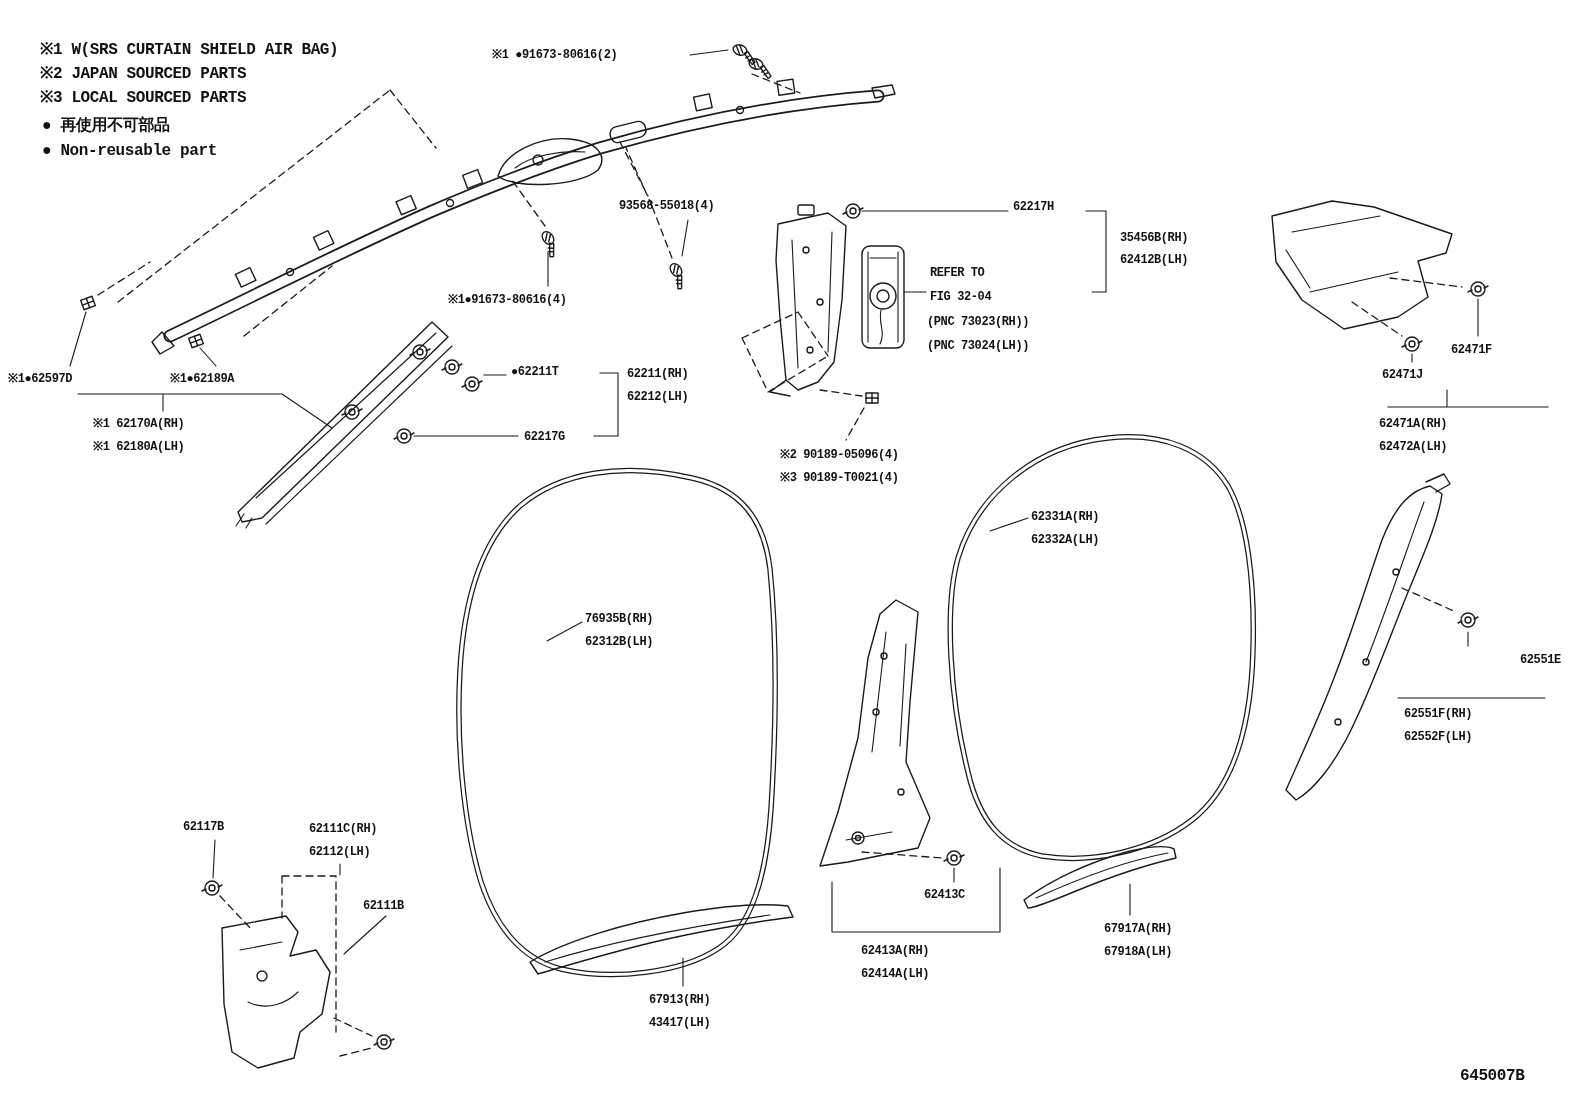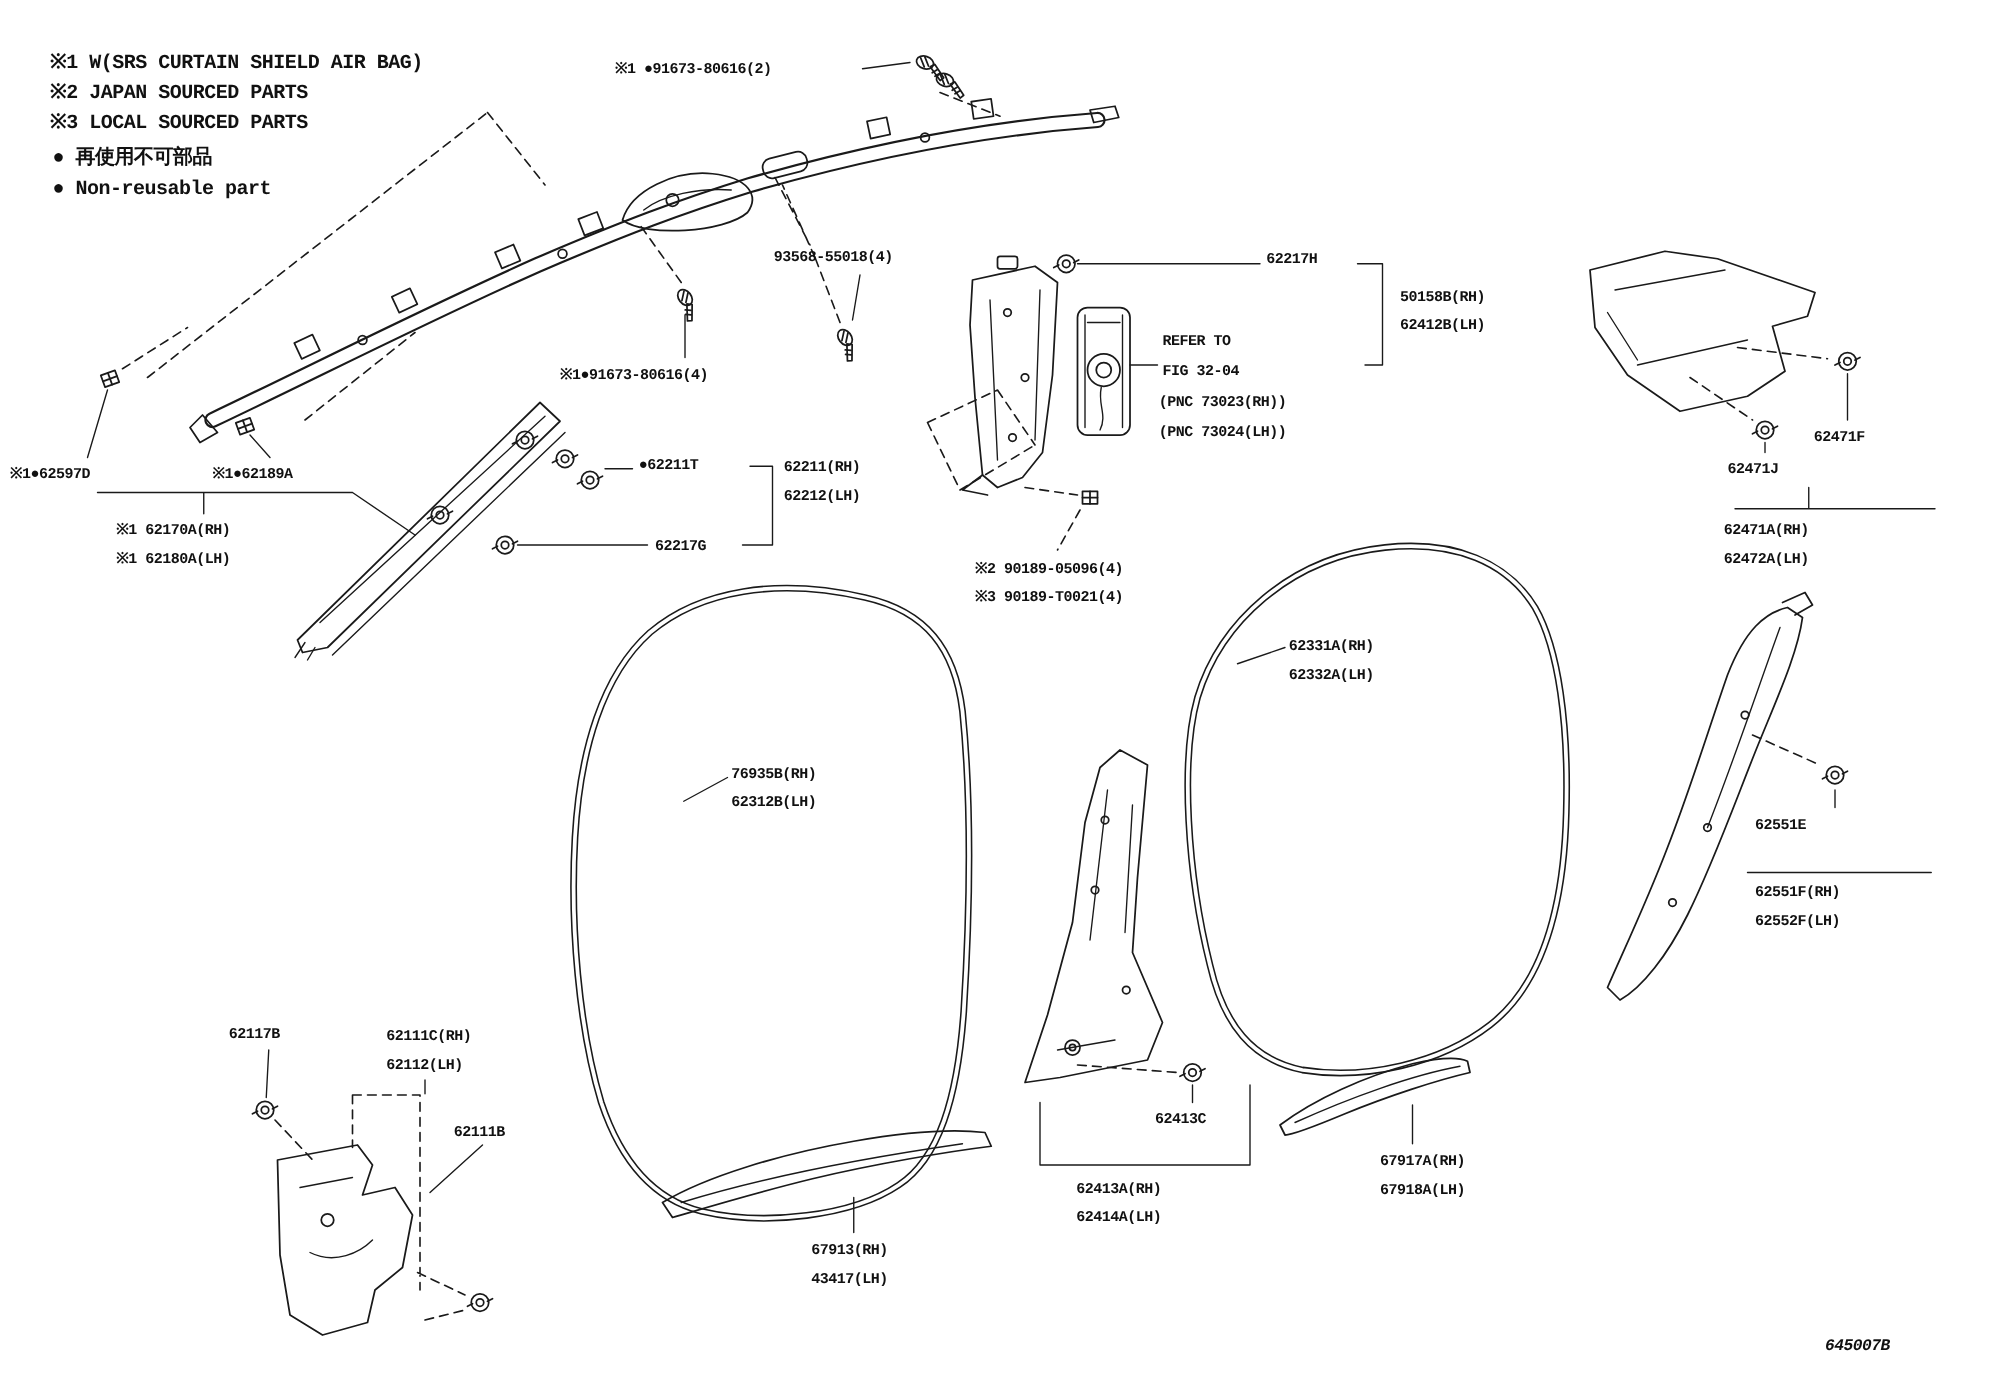--- a/index.html
+++ b/index.html
@@ -12,21 +12,21 @@
   .canvas {
     position:relative; width:1564px; height:1099px;
     background:#ffffff; overflow:hidden;
   }
   .canvas > svg { position:absolute; left:0; top:0; }
   .label {
     position:absolute; font-size:12px; line-height:21px;
     font-weight:700; letter-spacing:-0.4px; white-space:nowrap; color:#111;
   }
   .label.note { font-size:16px; }
-  .label.id { font-size:13px; font-weight:700;font-style:italic; }
+  .label.id { font-size:16px; font-weight:700; }
   
   svg path, svg line, svg circle, svg rect, svg ellipse, svg polyline {
     stroke:#1a1a1a; fill:none; stroke-width:1.4;
     stroke-linecap:round; stroke-linejoin:round;
   }
   .dash { stroke-dasharray:7 5; stroke-width:1.3; }
   .bandA { stroke-width:13; }
   .bandB { stroke:#ffffff; stroke-width:9.5; }
   .wsA { stroke-width:5.5; }
   .wsB { stroke:#ffffff; stroke-width:3; }
@@ -204,21 +204,21 @@
 
   <div class="label note" style="left:40px;top:40px">※1 W(SRS CURTAIN SHIELD AIR BAG)</div>
   <div class="label note" style="left:40px;top:64px">※2 JAPAN SOURCED PARTS</div>
   <div class="label note" style="left:40px;top:88px">※3 LOCAL SOURCED PARTS</div>
   <div class="label note" style="left:42px;top:116px">● 再使用不可部品</div>
   <div class="label note" style="left:42px;top:141px">● Non-reusable part</div>
 
   <div class="label" style="left:492px;top:45px">※1 ●91673-80616(2)</div>
   <div class="label" style="left:619px;top:196px">93568-55018(4)</div>
   <div class="label" style="left:1013px;top:197px">62217H</div>
-  <div class="label" style="left:1120px;top:228px">50158B(RH)</div>
+  <div class="label" style="left:1120px;top:228px">35456B(RH)</div>
   <div class="label" style="left:1120px;top:250px">62412B(LH)</div>
 
   <div class="label" style="left:930px;top:263px">REFER TO</div>
   <div class="label" style="left:930px;top:287px">FIG 32-04</div>
   <div class="label" style="left:927px;top:312px">(PNC 73023(RH))</div>
   <div class="label" style="left:927px;top:336px">(PNC 73024(LH))</div>
 
   <div class="label" style="left:448px;top:290px">※1●91673-80616(4)</div>
   <div class="label" style="left:8px;top:369px">※1●62597D</div>
   <div class="label" style="left:170px;top:369px">※1●62189A</div>
@@ -236,21 +236,21 @@
   <div class="label" style="left:1031px;top:507px">62331A(RH)</div>
   <div class="label" style="left:1031px;top:530px">62332A(LH)</div>
   <div class="label" style="left:585px;top:609px">76935B(RH)</div>
   <div class="label" style="left:585px;top:632px">62312B(LH)</div>
 
   <div class="label" style="left:1451px;top:340px">62471F</div>
   <div class="label" style="left:1382px;top:365px">62471J</div>
   <div class="label" style="left:1379px;top:414px">62471A(RH)</div>
   <div class="label" style="left:1379px;top:437px">62472A(LH)</div>
 
-  <div class="label" style="left:1404px;top:650px">62551E</div>
+  <div class="label" style="left:1520px;top:650px">62551E</div>
   <div class="label" style="left:1404px;top:704px">62551F(RH)</div>
   <div class="label" style="left:1404px;top:727px">62552F(LH)</div>
 
   <div class="label" style="left:183px;top:817px">62117B</div>
   <div class="label" style="left:309px;top:819px">62111C(RH)</div>
   <div class="label" style="left:309px;top:842px">62112(LH)</div>
   <div class="label" style="left:363px;top:896px">62111B</div>
 
   <div class="label" style="left:924px;top:885px">62413C</div>
   <div class="label" style="left:861px;top:941px">62413A(RH)</div>

